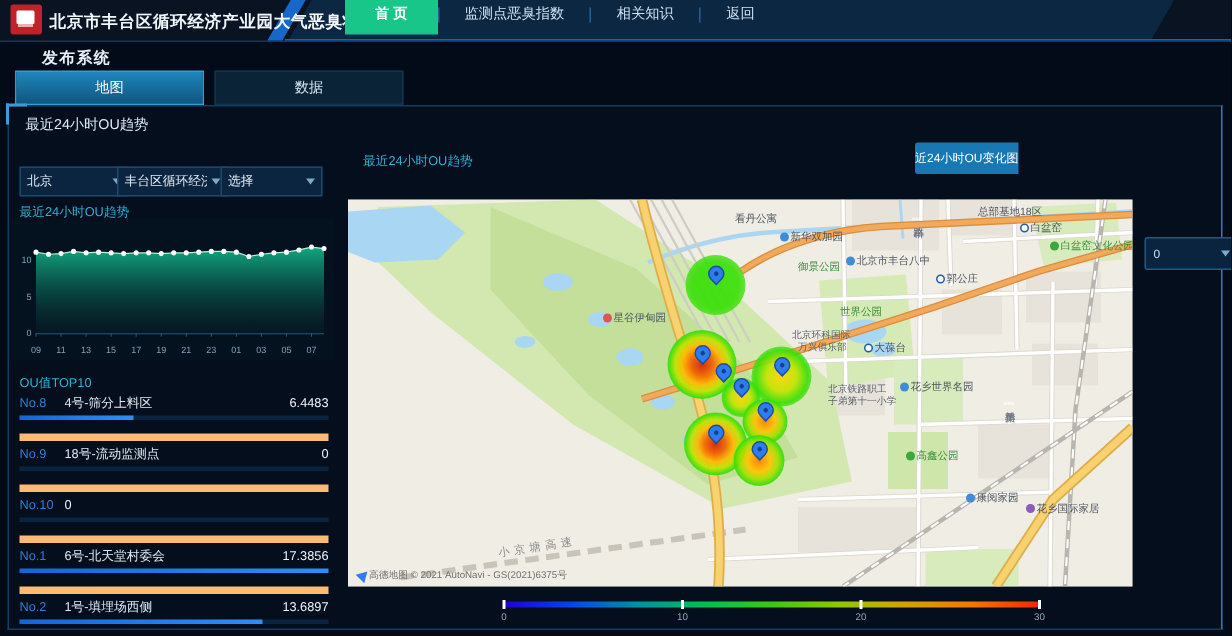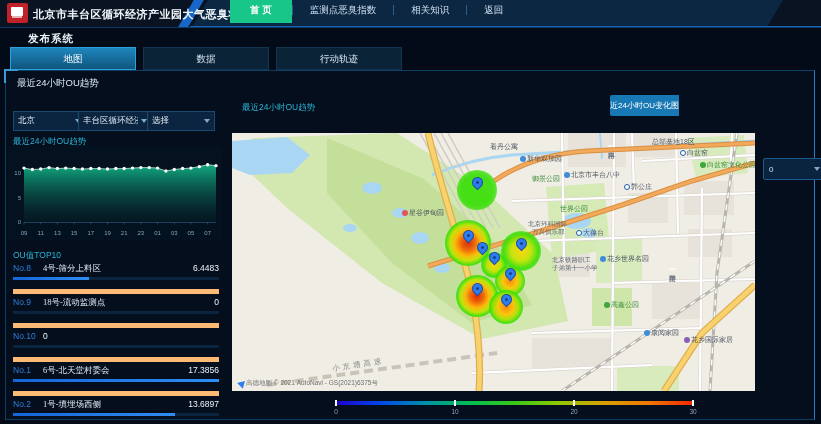--- a/index.html
+++ b/index.html
@@ -32,21 +32,21 @@
   .sel-box{position:absolute;height:18px;background:#0b2440;border:1px solid #1b4a6e;display:flex;align-items:center;
            padding:0 4px;font-size:8.5px;color:#e2edf6;cursor:pointer;overflow:hidden;white-space:nowrap;}
   .sel-box .val{flex:1;overflow:hidden;}
   .chev{width:0;height:0;border-left:3px solid transparent;border-right:3px solid transparent;border-top:4px solid #7fa9c8;margin-left:3px;flex:none;}
   .sec-title{position:absolute;font-size:8.5px;color:#2bb3d4;}
   .chart-box{position:absolute;left:8px;top:146px;width:214px;height:94px;background:#04121f;}
   .rank-list{position:absolute;left:13px;top:260px;width:206px;}
   .rank-row{height:29px;border-bottom:5px solid #fdba74;position:relative;}
   .rank-line{display:flex;font-size:8.5px;padding-top:3px;}
   .rank-no{color:#2f7fd6;width:30px;flex:none;}
-  .rank-name{color:#dfe9f2;flex:1;overflow:hidden;white-space:nowrap;font-family:Liberation Serif, serif;}
+  .rank-name{color:#dfe9f2;flex:1;overflow:hidden;white-space:nowrap;}
   .rank-val{color:#eef4fa;}
   .bar-track{position:absolute;left:0;right:0;top:17px;height:3px;background:#0a2440;}
   .bar-fill{height:3px;background:linear-gradient(90deg,#1565d8,#2f8df5);}
   
   .map-btn{position:absolute;height:21px;line-height:21px;text-align:center;font-size:8px;cursor:pointer;}
   .map-btn.active{background:#1878b4;color:#fff;border-radius:2px 0 0 2px;}
   .map-btn.plain{background:#0c2a47;color:#35c1e0;border-radius:0 2px 2px 0;border:5px solid #b91c1c;margin-top:44px;}
   .map{position:absolute;left:232px;top:133px;width:523px;height:258px;overflow:hidden;background:#f0ede5;}
   .map svg.base{position:absolute;left:0;top:0;}
   .blob{position:absolute;border-radius:50%;opacity:.92;pointer-events:none;}
@@ -95,21 +95,20 @@
         <span class="nav-sep"></span>
         <div class="nav-item">返回</div>
       </div>
   </div>
   <div class="hdr-line"></div>
 
   <div class="pub-label">发布系统</div>
   <div class="pub-tabs" id="pubTabs">
       <div class="pub-tab active">地图</div>
       <div class="pub-tab">数据</div>
-      <div class="pub-tab">行动轨迹</div>
     </div>
 
   <div class="panel"></div>
   <div class="panel-corner"></div>
   <div class="panel-title">最近24小时OU趋势</div>
 
   <div id="selects">
       <div class="sel-box" style="left: 13px; top: 111px; width: 63px;">
         <span class="val">北京</span>
         <span class="chev"></span>

